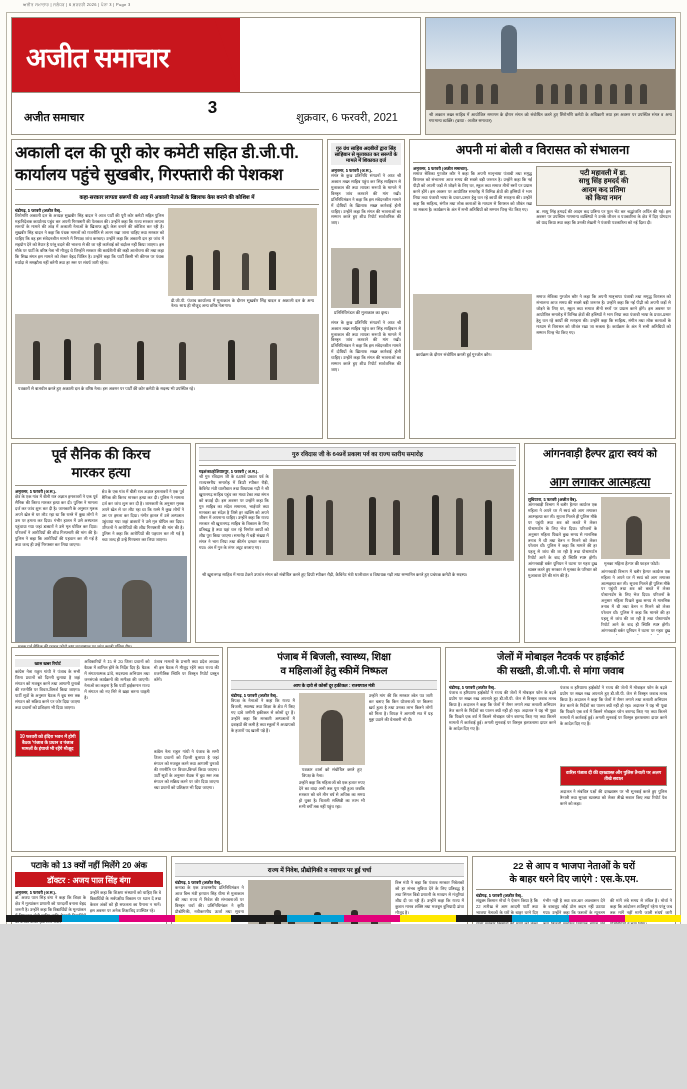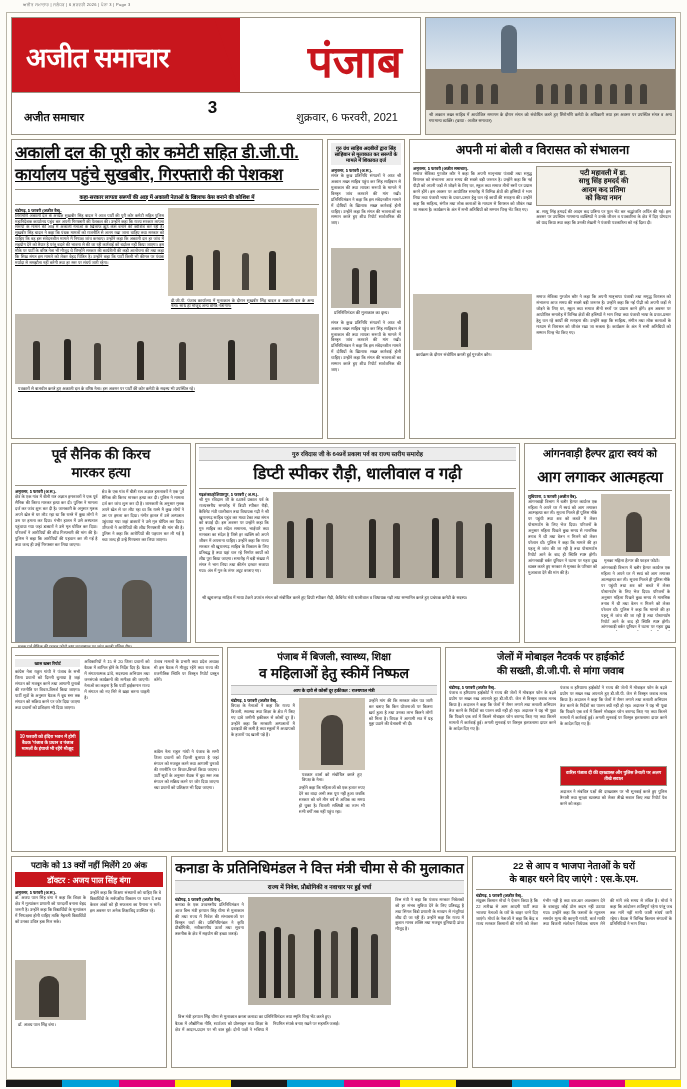--- a/index.html
+++ b/index.html
@@ -1,18 +1,18 @@
 <!DOCTYPE html>
 <html><head>
 <meta charset="utf-8">
 <style>
   html,body{margin:0;padding:0;background:#d8d8d8;}
   body{font-family:"Liberation Sans", sans-serif;}
   .page{
-    width:687px;height:1089px;background:#fdfcf8;position:relative;overflow:hidden;
+    width:687px;height:924px;background:#fdfcf8;position:relative;overflow:hidden;
     box-sizing:border-box;
     padding-left:17px;
   }
   .topstrip{height:10px;font-size:4px;color:#555;padding:2px 6px;box-sizing:border-box;letter-spacing:.3px;}
   .sheet{position:absolute;left:6px;top:12px;width:675px;height:1068px;background:#fffef9;
          border:1px solid #b9b5a8;box-sizing:border-box;padding:4px;}
   
   .masthead{display:flex;gap:4px;height:118px;}
   .mast-left{width:410px;border:1px solid #9a9486;box-sizing:border-box;position:relative;background:#fff;}
   .mast-red{position:absolute;left:0;top:0;width:100%;height:74px;background:linear-gradient(90deg,#c8161d 0%,#c8161d 56%,#fff 56%,#fff 100%);}
@@ -55,21 +55,20 @@
 <div class="page">
 
   <div class="topstrip">ਅਜੀਤ ਸਮਾਚਾਰ  |  ਜਲੰਧਰ  |  6 ਫ਼ਰਵਰੀ 2026  |  ਪੰਨਾ 3  |  Page 3</div>
 
   <div class="sheet">
 
     <div class="masthead">
       <div class="mast-left">
         <div class="mast-red"></div>
         <div class="mast-hindi">अजीत समाचार</div>
-        <div class="mast-punjabi">पंजाब</div>
         <div class="mast-bottom"></div>
         <div class="mast-sub">अजीत समाचार</div>
         <div class="mast-page">3</div>
         <div class="mast-date">शुक्रवार, 6 फरवरी, 2021</div>
       </div>
       <div class="mast-right">
         <div class="photo" style="height:92px;">
           <div class="sky"></div>
             <div class="ground"></div>
           <div class="statue"></div>
@@ -85,21 +84,21 @@
             <div class="fig" style="left:74%"></div>
           <div class="fig" style="left:80%"></div>
             <div class="fig" style="left:86%"></div>
         </div>
         <div class="cap">श्री अकाल तख्त साहिब में आयोजित समागम के दौरान संगत को संबोधित करते हुए शिरोमणि कमेटी के अधिकारी तथा इस अवसर पर उपस्थित संगत व अन्य गणमान्य व्यक्ति। (छाया : अजीत समाचार)</div>
       </div>
     </div>
 
     <div class="row sec" style="height:300px;">
 
-      <div class="box" style="width:312px;padding:3px;text-decoration:underline;">
+      <div class="box" style="width:312px;padding:3px;">
         <div class="lead-hl">अकाली दल की पूरी कोर कमेटी सहित डी.जी.पी.</div>
         <div class="lead-hl" style="margin-top:2px;">कार्यालय पहुंचे सुखबीर, गिरफ्तारी की पेशकश</div>
         <div class="rule" style="margin:4px 0 3px;"></div>
         <div style="font-size:5.4px;font-weight:bold;text-align:center;">कहा-सरकार लापता सरूपों की आड़ में अकाली नेताओं के खिलाफ केस बनाने की कोशिश में</div>
         <div class="rule" style="margin:3px 0;"></div>
         <div style="display:flex;gap:4px;">
           <div style="width:49%;">
             <div style="font-size:4.1px;font-weight:bold;">चंडीगढ़, 5 फरवरी (अजीत वैब)-</div>
             <div class="col-text" style="height:96px;">शिरोमणि अकाली दल के अध्यक्ष सुखबीर सिंह बादल ने आज पार्टी की पूरी कोर कमेटी सहित पुलिस महानिदेशक कार्यालय पहुंच कर अपनी गिरफ्तारी की पेशकश की। उन्होंने कहा कि राज्य सरकार लापता सरूपों के मामले की आड़ में अकाली नेताओं के खिलाफ झूठे केस बनाने की कोशिश कर रही है। सुखबीर सिंह बादल ने कहा कि पंथक मामलों को राजनीति से अलग रखा जाना चाहिए तथा सरकार को चाहिए कि वह इस संवेदनशील मामले में निष्पक्ष जांच करवाए। उन्होंने कहा कि अकाली दल हर जांच में सहयोग देने को तैयार है परंतु बदले की भावना से की जा रही कार्रवाई को बर्दाश्त नहीं किया जाएगा। इस मौके पर पार्टी के वरिष्ठ नेता भी मौजूद थे जिन्होंने सरकार की कार्यशैली की कड़ी आलोचना की तथा कहा कि सिख संगत इस मामले को लेकर बेहद चिंतित है। उन्होंने कहा कि पार्टी किसी भी कीमत पर पंथक मर्यादा से समझौता नहीं करेगी तथा हर स्तर पर संघर्ष जारी रहेगा।</div>
           </div>
@@ -187,21 +186,20 @@
         <div class="photo" style="height:86px;margin-top:3px;">
           <div class="sky" style="height:100%;background:#8f9aa6;"></div>
           <div class="fig" style="left:22%;height:70%;width:34px;background:#4e4a44;border-radius:14px 14px 0 0;"></div>
           <div class="fig" style="left:62%;height:66%;width:30px;background:#5b564e;border-radius:12px 12px 0 0;"></div>
         </div>
         <div class="cap">मृतक पूर्व सैनिक की फाइल फोटो तथा घटनास्थल पर जांच करती पुलिस टीम।</div>
       </div>
 
       <div class="box" style="flex:1;padding:3px;">
         <div class="kicker greybar" style="padding:2px;">गुरु रविदास जी के 649वें प्रकाश पर्व का राज्य स्तरीय समारोह</div>
-        <div class="lead-hl center" style="margin-top:3px;">डिप्टी स्पीकर रौड़ी, धालीवाल व गढ़ी</div>
         <div class="rule" style="margin:4px 0 3px;"></div>
         <div style="display:flex;gap:4px;">
           <div style="width:22%;">
             <div style="font-size:4.1px;font-weight:bold;">गढ़शंकर/होशियारपुर, 5 फरवरी ( अ.स.)-</div>
             <div class="col-text" style="height:96px;">श्री गुरु रविदास जी के 649वें प्रकाश पर्व के राज्यस्तरीय समारोह में डिप्टी स्पीकर रौड़ी, कैबिनेट मंत्री धालीवाल तथा विधायक गढ़ी ने श्री खुरालगढ़ साहिब पहुंच कर माथा टेका तथा संगत को बधाई दी। इस अवसर पर उन्होंने कहा कि गुरु साहिब का संदेश समानता, भाईचारे तथा मानवता का संदेश है जिसे हर व्यक्ति को अपने जीवन में अपनाना चाहिए। उन्होंने कहा कि राज्य सरकार श्री खुरालगढ़ साहिब के विकास के लिए प्रतिबद्ध है तथा यहां चल रहे निर्माण कार्यों को शीघ्र पूरा किया जाएगा। समारोह में बड़ी संख्या में संगत ने भाग लिया तथा कीर्तन दरबार सजाया गया। अंत में गुरु के लंगर अटूट वरताए गए।</div>
           </div>
           <div style="width:76%;">
             <div class="photo" style="height:92px;">
               <div class="sky" style="height:100%;background:#b4ada0;"></div>
               <div class="fig" style="left:6%;height:62%;background:#33302b;"></div>
@@ -213,21 +211,21 @@
               <div class="fig" style="left:76%;height:62%;background:#45403a;"></div>
               <div class="fig" style="left:88%;height:60%;background:#2f2c27;"></div>
             </div>
           </div>
         </div>
         <div class="cap">श्री खुरालगढ़ साहिब में माथा टेकने उपरांत संगत को संबोधित करते हुए डिप्टी स्पीकर रौड़ी, कैबिनेट मंत्री धालीवाल व विधायक गढ़ी तथा सम्मानित करते हुए प्रबंधक कमेटी के सदस्य।</div>
       </div>
 
       <div class="box" style="width:152px;padding:3px;">
         <div class="sub-hl center" style="font-size:10.5px;">आंगनवाड़ी हैल्पर द्वारा स्वयं को</div>
-        <div class="sub-hl center" style="font-size:15px;margin-top:8px;">आग लगाकर आत्महत्या</div>
+        <div class="sub-hl center" style="font-size:12px;margin-top:15px;text-decoration:underline;">आग लगाकर आत्महत्या</div>
         <div class="rule" style="margin:4px 0 3px;"></div>
         <div style="display:flex;gap:4px;">
           <div style="width:48%;">
             <div style="font-size:4.1px;font-weight:bold;">लुधियाना, 5 फरवरी (अजीत वैब)-</div>
             <div class="col-text" style="height:140px;">आंगनवाड़ी विभाग में बतौर हैल्पर कार्यरत एक महिला ने अपने घर में स्वयं को आग लगाकर आत्महत्या कर ली। सूचना मिलते ही पुलिस मौके पर पहुंची तथा शव को कब्जे में लेकर पोस्टमार्टम के लिए भेज दिया। परिजनों के अनुसार महिला पिछले कुछ समय से मानसिक तनाव में थी तथा वेतन न मिलने को लेकर परेशान थी। पुलिस ने कहा कि मामले की हर पहलू से जांच की जा रही है तथा पोस्टमार्टम रिपोर्ट आने के बाद ही स्थिति स्पष्ट होगी। आंगनवाड़ी वर्कर यूनियन ने घटना पर गहरा दुख व्यक्त करते हुए सरकार से मृतका के परिवार को मुआवजा देने की मांग की है।</div>
           </div>
           <div style="width:48%;">
             <div class="photo" style="height:62px;">
               <div class="sky" style="height:100%;background:#c8c0b2;"></div>
               <div class="fig" style="left:36%;height:64%;width:16px;background:#4a443d;border-radius:8px 8px 0 0;"></div>
@@ -252,21 +250,21 @@
           <div class="col-text" style="width:32%;height:175px;">अधिकारियों ने 15 से 20 जिला प्रधानों को बैठक में शामिल होने के निर्देश दिए हैं। बैठक में संगठनात्मक ढांचे, सदस्यता अभियान तथा जनसंपर्क कार्यक्रमों की समीक्षा की जाएगी। नेताओं का कहना है कि पार्टी हाईकमान राज्य में संगठन को नए सिरे से खड़ा करना चाहती है।</div>
           <div style="width:32%;">
             <div class="col-text" style="height:90px;">पंजाब मामलों के प्रभारी तथा प्रदेश अध्यक्ष भी इस बैठक में मौजूद रहेंगे तथा राज्य की राजनीतिक स्थिति पर विस्तृत रिपोर्ट प्रस्तुत करेंगे।</div>
             <div class="col-text" style="height:82px;">कांग्रेस नेता राहुल गांधी ने पंजाब के सभी जिला प्रधानों को दिल्ली बुलाया है जहां संगठन को मजबूत करने तथा आगामी चुनावों की रणनीति पर विचार-विमर्श किया जाएगा। पार्टी सूत्रों के अनुसार बैठक में बूथ स्तर तक संगठन को सक्रिय करने पर जोर दिया जाएगा तथा प्रधानों को प्रशिक्षण भी दिया जाएगा।</div>
           </div>
         </div>
       </div>
 
       <div class="box" style="width:214px;padding:3px;">
         <div class="small-hl center" style="font-size:10px;">पंजाब में बिजली, स्वास्थ्य, शिक्षा</div>
-        <div class="small-hl center" style="font-size:14px;margin-top:2px;">व महिलाओं हेतु स्कीमें निष्फल</div>
+        <div class="small-hl center" style="font-size:10px;margin-top:2px;">व महिलाओं हेतु स्कीमें निष्फल</div>
         <div class="greybar center" style="font-size:4.6px;font-weight:bold;padding:1px;margin-top:3px;">आप के दावे से कोसों दूर हकीकत : राज्यपाल मंत्री</div>
         <div style="display:flex;gap:4px;margin-top:3px;">
           <div style="width:31%;">
             <div style="font-size:4.1px;font-weight:bold;">चंडीगढ़, 5 फरवरी (अजीत वैब)-</div>
             <div class="col-text" style="height:150px;">विपक्ष के नेताओं ने कहा कि राज्य में बिजली, स्वास्थ्य तथा शिक्षा के क्षेत्र में किए गए दावे जमीनी हकीकत से कोसों दूर हैं। उन्होंने कहा कि सरकारी अस्पतालों में दवाइयों की कमी है तथा स्कूलों में अध्यापकों के हजारों पद खाली पड़े हैं।</div>
           </div>
           <div style="width:32%;">
             <div class="photo" style="height:72px;">
               <div class="sky" style="height:100%;background:#cdc5b6;"></div>
               <div class="fig" style="left:34%;height:70%;width:22px;background:#4b453e;border-radius:10px 10px 0 0;"></div>
@@ -309,21 +307,20 @@
               <div class="sky" style="height:100%;background:#c2bbad;"></div>
               <div class="fig" style="left:34%;height:68%;width:20px;background:#3e3932;border-radius:9px 9px 0 0;"></div>
             </div>
             <div class="cap">डॉ. अजय पाल सिंह बंगा।</div>
           </div>
           <div class="col-text" style="width:48%;height:176px;">उन्होंने कहा कि शिक्षण संस्थानों को चाहिए कि वे विद्यार्थियों के सर्वपक्षीय विकास पर ध्यान दें तथा केवल अंकों को ही सफलता का पैमाना न मानें। इस अवसर पर अनेक शिक्षाविद् उपस्थित रहे।</div>
         </div>
       </div>
 
       <div class="box" style="flex:1;padding:3px;">
-        <div class="lead-hl center" style="font-size:14px;">कनाडा के प्रतिनिधिमंडल ने वित्त मंत्री चीमा से की मुलाकात</div>
         <div class="greybar center" style="font-size:6px;font-weight:bold;padding:2px;margin-top:3px;">राज्य में निवेश, प्रौद्योगिकी व नवाचार पर हुई चर्चा</div>
         <div style="display:flex;gap:4px;margin-top:3px;">
           <div style="width:24%;">
             <div style="font-size:4.1px;font-weight:bold;">चंडीगढ़, 5 फरवरी (अजीत वैब)-</div>
             <div class="col-text" style="height:110px;">कनाडा के एक उच्चस्तरीय प्रतिनिधिमंडल ने आज वित्त मंत्री हरपाल सिंह चीमा से मुलाकात की तथा राज्य में निवेश की संभावनाओं पर विस्तृत चर्चा की। प्रतिनिधिमंडल ने कृषि प्रौद्योगिकी, नवीकरणीय ऊर्जा तथा सूचना तकनीक के क्षेत्र में सहयोग की इच्छा जताई।</div>
           </div>
           <div style="width:50%;">
             <div class="photo" style="height:108px;">
               <div class="sky" style="height:100%;background:#b8b2a6;"></div>
               <div class="fig" style="left:8%;height:62%;background:#2f2c27;"></div>

